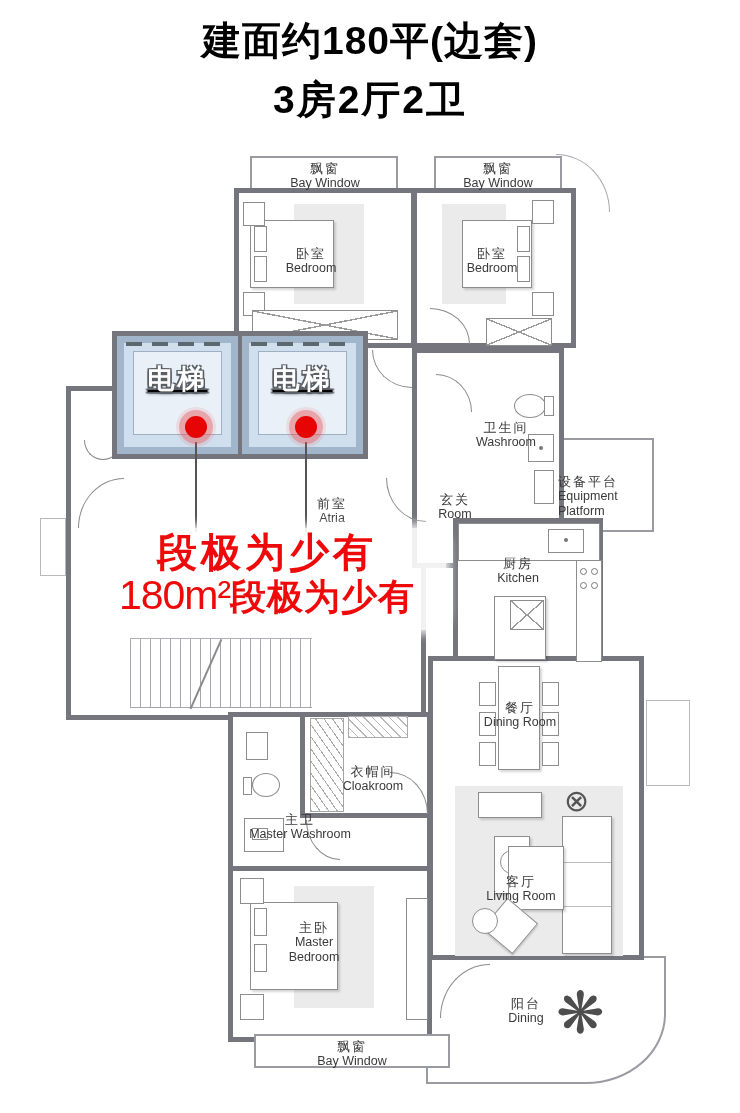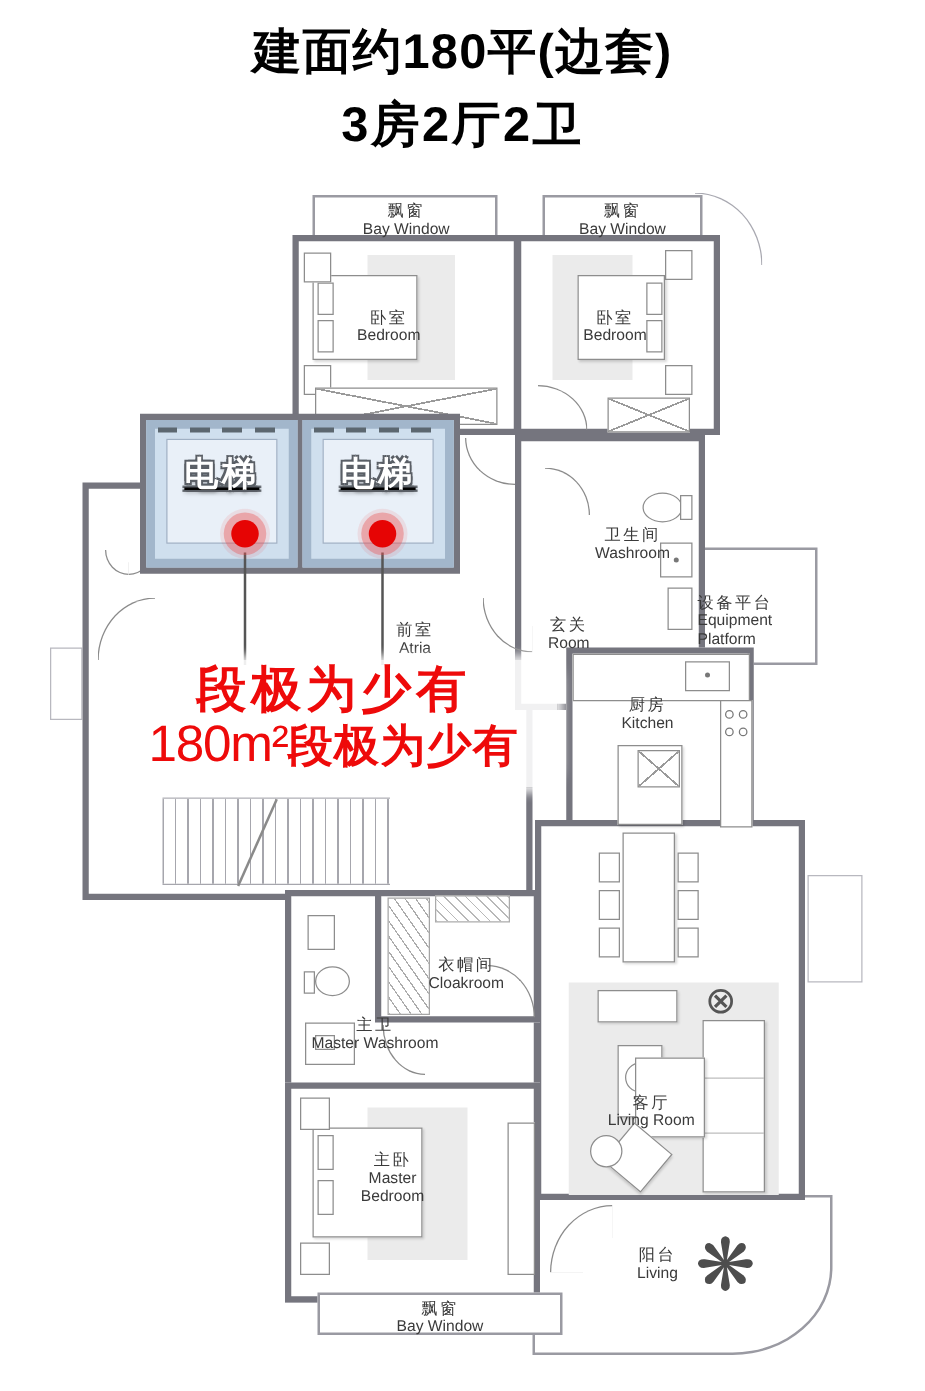--- a/index.html
+++ b/index.html
@@ -223,39 +223,43 @@
     <div class="en">Equipment Platform</div>
   </div>
   <div class="rlabel" style="left:448px;top:420px;width:116px;">
     <div class="zh">卫生间</div>
     <div class="en">Washroom</div>
   </div>
   <div class="rlabel" style="left:468px;top:556px;width:100px;">
     <div class="zh">厨房</div>
     <div class="en">Kitchen</div>
   </div>
+  <div class="rlabel" style="left:452px;top:700px;width:136px;">
+    <div class="zh">餐厅</div>
+    <div class="en">Dining Room</div>
+  </div>
   <div class="rlabel" style="left:238px;top:812px;width:124px;">
     <div class="zh">主卫</div>
     <div class="en">Master Washroom</div>
   </div>
   <div class="rlabel" style="left:318px;top:764px;width:110px;">
     <div class="zh">衣帽间</div>
     <div class="en">Cloakroom</div>
   </div>
   <div class="rlabel" style="left:458px;top:874px;width:126px;">
     <div class="zh">客厅</div>
     <div class="en">Living Room</div>
   </div>
   <div class="rlabel" style="left:268px;top:920px;width:92px;">
     <div class="zh">主卧</div>
     <div class="en">Master Bedroom</div>
   </div>
   <div class="rlabel" style="left:478px;top:996px;width:96px;">
     <div class="zh">阳台</div>
-    <div class="en">Living</div>
+    <div class="en">Dining</div>
   </div>
   <div class="rlabel" style="left:257px;top:1039px;width:190px;">
     <div class="zh">飘窗</div>
     <div class="en">Bay Window</div>
   </div>
 
   <div class="callout">
     <div class="c1">段极为少有</div>
     <div class="c2"><span class="num">180m²</span><span>段极为少有</span></div>
   </div>

